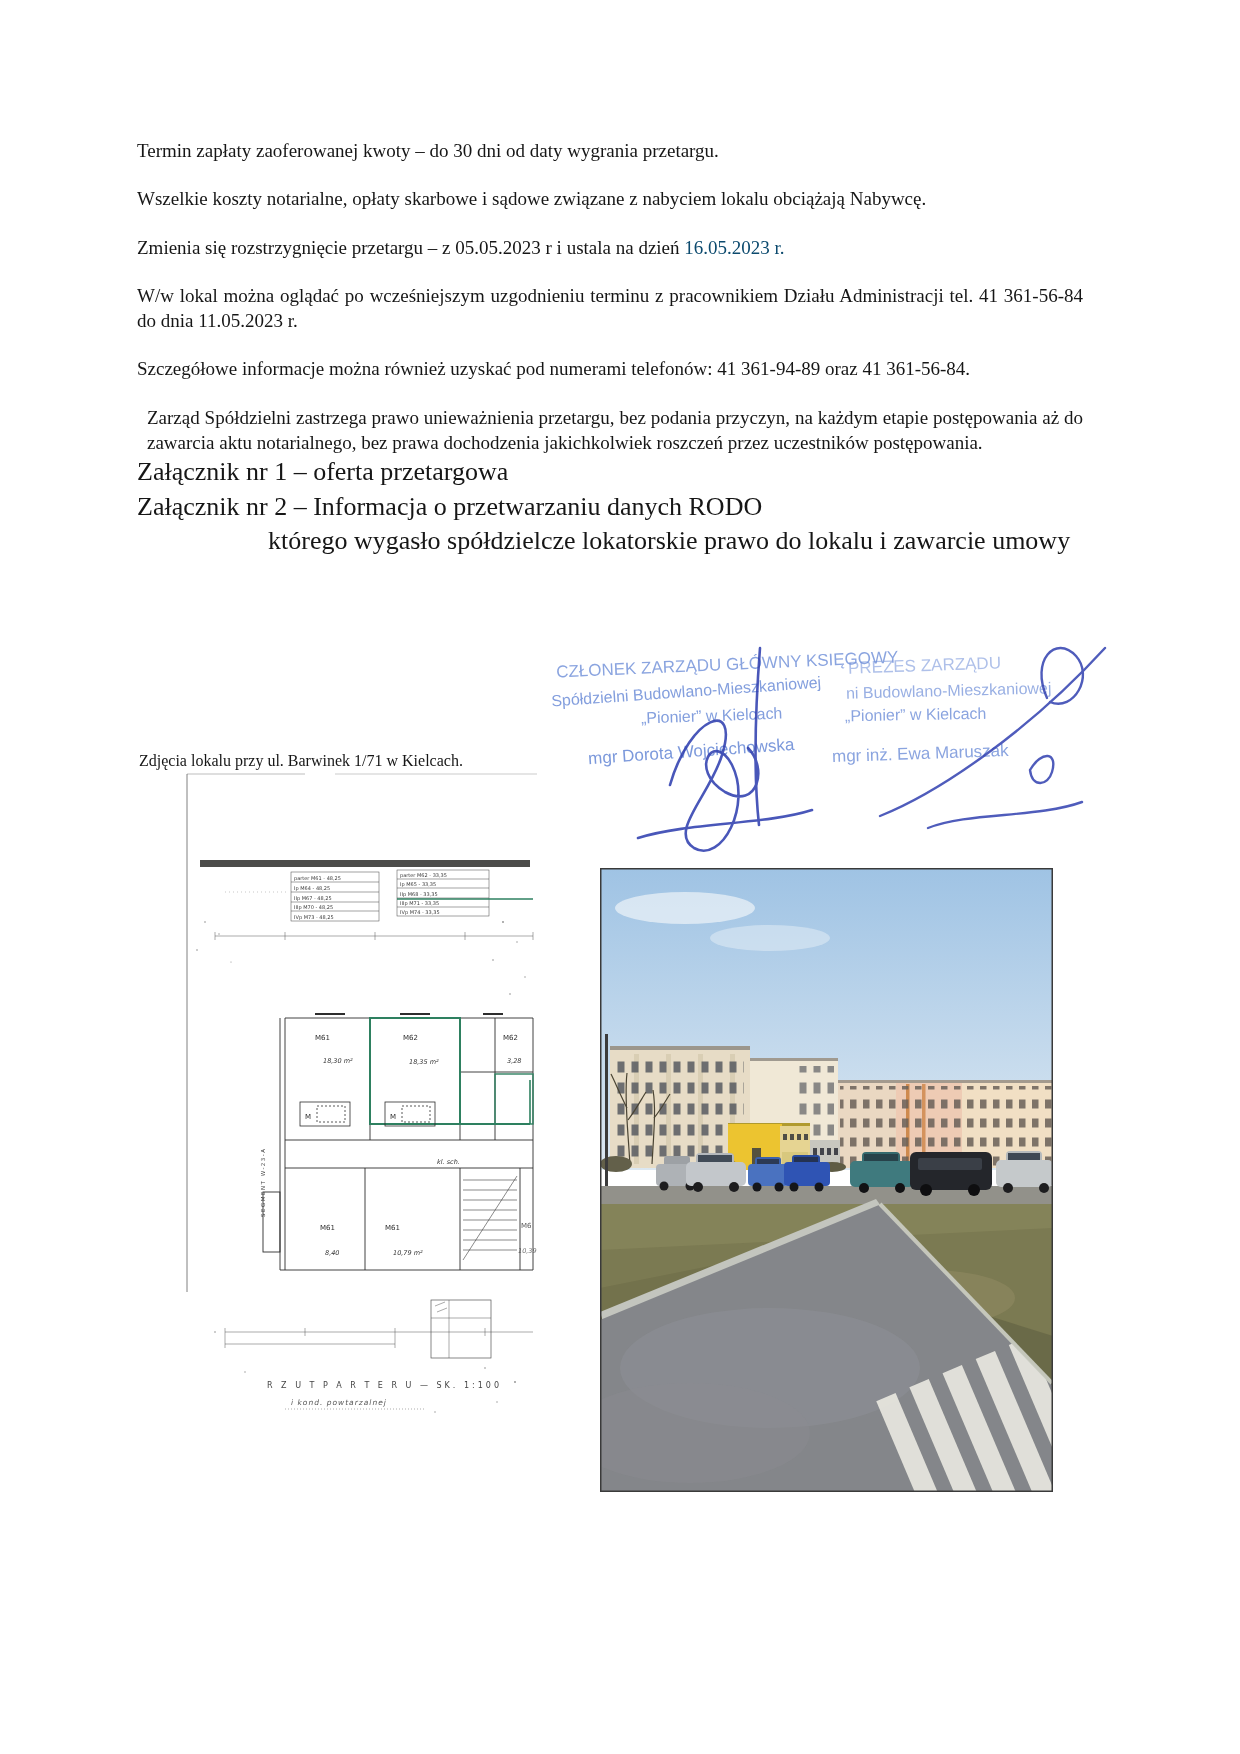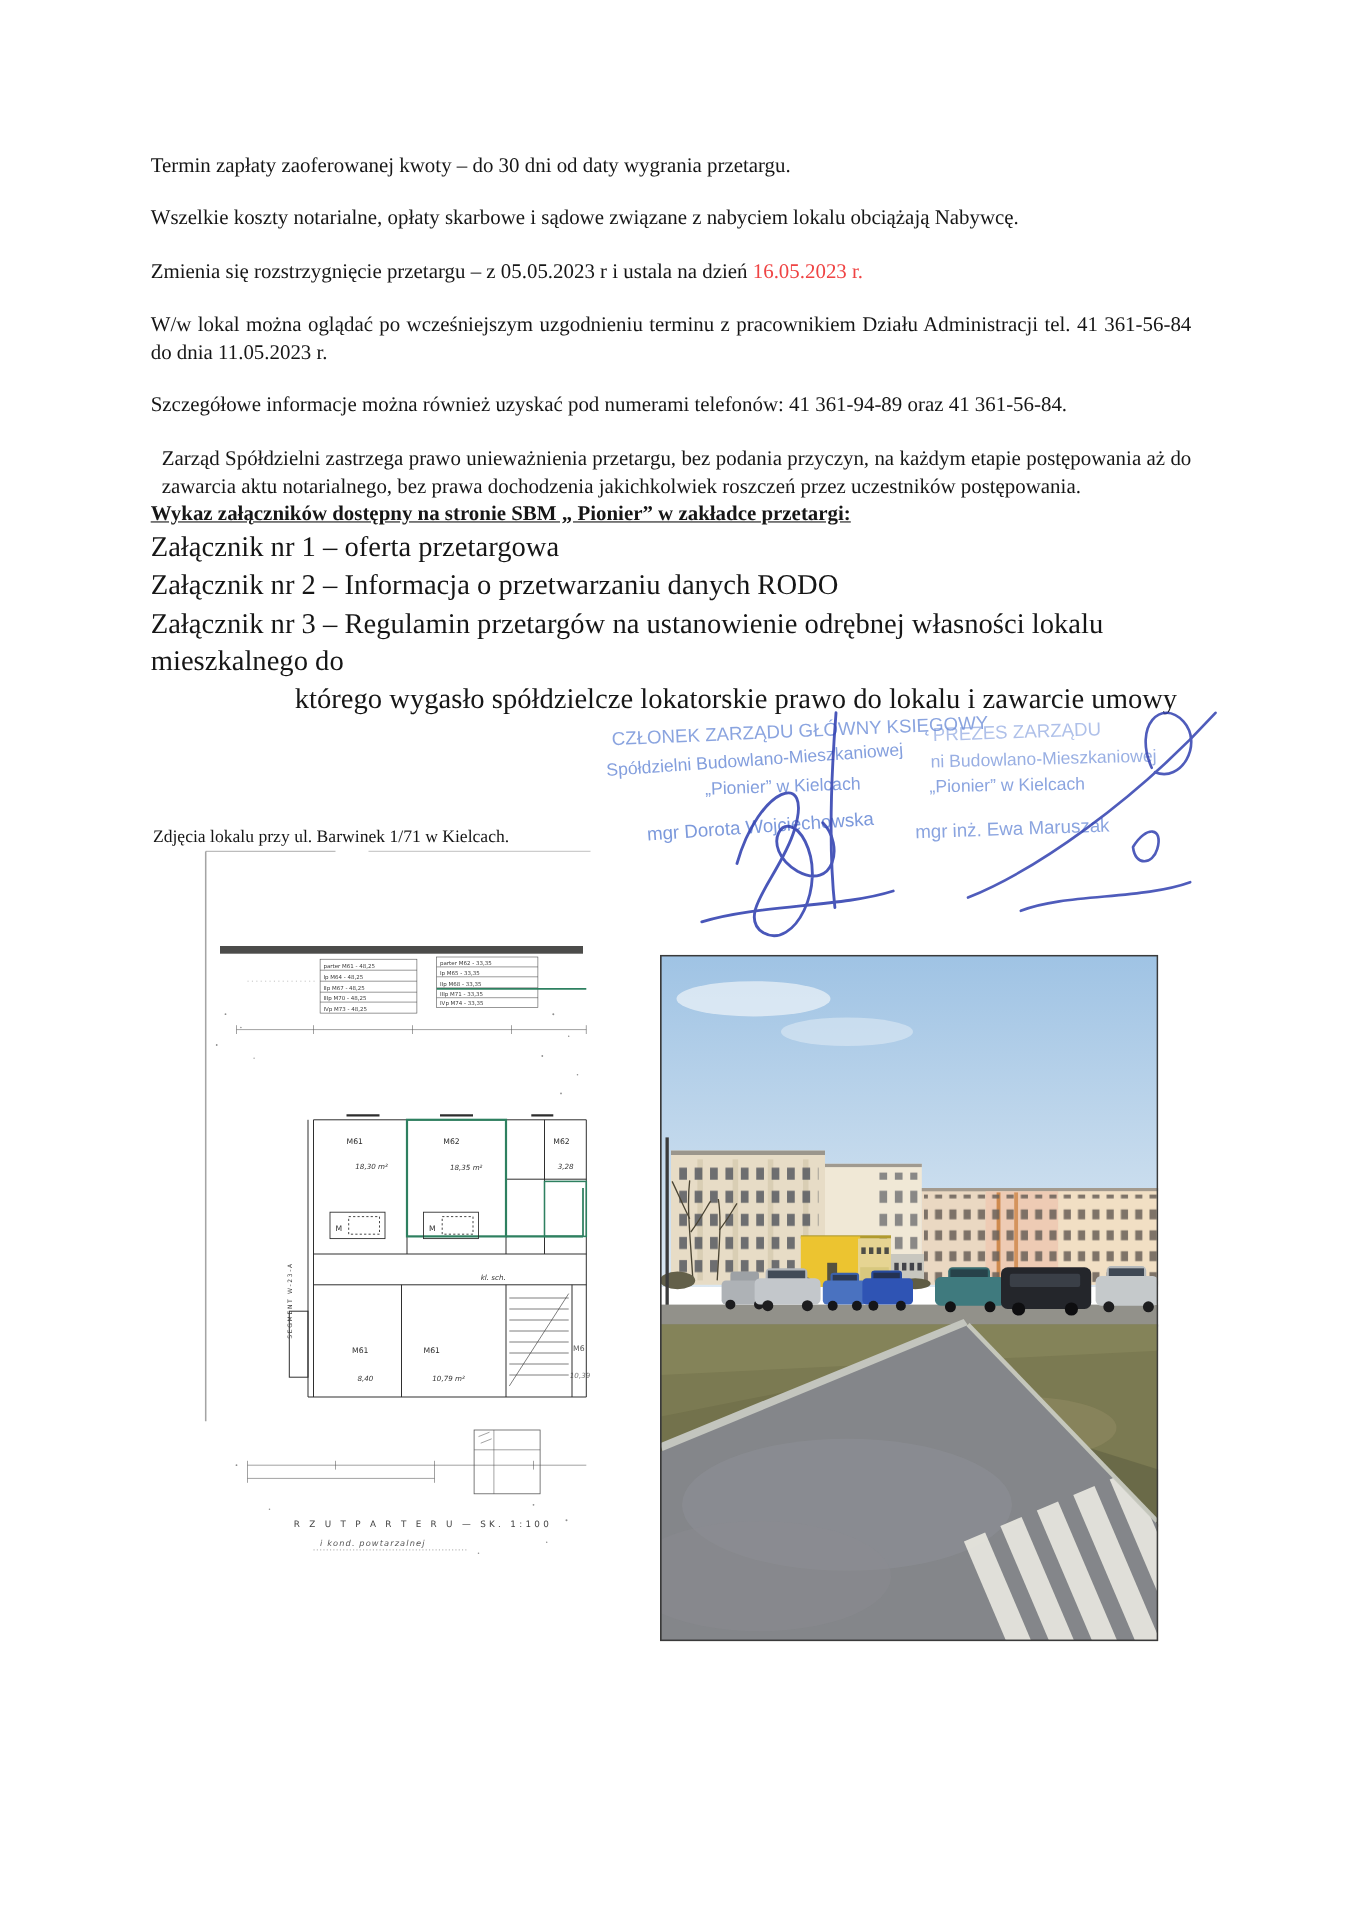--- a/index.html
+++ b/index.html
@@ -4,21 +4,21 @@
 <style>
   html,body{margin:0;padding:0;background:#e8e8e8;}
   .page{
     position:relative;width:1240px;height:1754px;background:#ffffff;margin:0 auto;
     overflow:hidden;font-family:"Liberation Serif",serif;color:#161616;
   }
   
   .textcol{position:absolute;left:137px;top:138px;width:946px;}
   .textcol p{margin:0 0 23px 0;font-size:19px;line-height:1.33;text-align:justify;}
   .textcol p.single{text-align:left;}
-  .red{color:#ef4444;margin-top:20px;}
+  .red{color:#0c4a6e;margin-top:20px;}
   .att-heading{font-weight:bold;text-decoration:underline;font-size:19px;line-height:1.33;margin:0;}
   .att-item{font-size:26px;line-height:1.33;margin:0;}
   .att-cont{margin-left:131px;}
   .photos-caption{position:absolute;left:139px;top:752px;font-size:16px;}
   
   .stampline{
     position:absolute;font-family:"Liberation Sans",sans-serif;color:#6e8ed8;
     white-space:nowrap;font-weight:500;
   }
   .sig-svg{position:absolute;left:560px;top:620px;z-index:6;pointer-events:none;}
@@ -38,24 +38,22 @@
 
 <div class="page">
 
   <div class="textcol">
     <p class="single">Termin zapłaty zaoferowanej kwoty – do 30 dni od daty wygrania przetargu.</p>
     <p>Wszelkie koszty notarialne, opłaty skarbowe i sądowe związane z nabyciem lokalu obciążają Nabywcę.</p>
     <p class="single"><span>Zmienia się rozstrzygnięcie przetargu – z 05.05.2023 r i ustala na dzień </span><span class="red">16.05.2023 r.</span></p>
     <p>W/w lokal można oglądać po wcześniejszym uzgodnieniu terminu z pracownikiem Działu Administracji tel. 41 361-56-84 do dnia 11.05.2023 r.</p>
     <p>Szczegółowe informacje można również uzyskać pod numerami telefonów: 41 361-94-89 oraz 41 361-56-84.</p>
     <p style="margin-bottom:0;margin-left:10px;">Zarząd Spółdzielni zastrzega prawo unieważnienia przetargu, bez podania przyczyn, na każdym etapie postępowania aż do zawarcia aktu notarialnego, bez prawa dochodzenia jakichkolwiek roszczeń przez uczestników postępowania.</p>
-    <div class="att-heading">Wykaz załączników dostępny na stronie SBM „ Pionier” w zakładce przetargi:</div>
     <div class="att-item">Załącznik nr 1 – oferta przetargowa</div>
     <div class="att-item">Załącznik nr 2 – Informacja o przetwarzaniu danych RODO</div>
-    <div class="att-item">Załącznik nr 3 – Regulamin przetargów na ustanowienie odrębnej własności lokalu mieszkalnego do</div>
     <div class="att-item att-cont">którego wygasło spółdzielcze lokatorskie prawo do lokalu i zawarcie umowy</div>
   </div>
 
   <div class="photos-caption">Zdjęcia lokalu przy ul. Barwinek 1/71 w Kielcach.</div>
 
   <div class="stampline" style="left:556px;top:655px;font-size:17px;opacity:.8;transform:rotate(-2.5deg);">CZŁONEK ZARZĄDU  GŁÓWNY KSIĘGOWY</div>
   <div class="stampline" style="left:551px;top:683px;font-size:16px;opacity:.85;transform:rotate(-4deg);">Spółdzielni Budowlano-Mieszkaniowej</div>
   <div class="stampline" style="left:641px;top:707px;font-size:16px;opacity:.85;transform:rotate(-2deg);">„Pionier” w Kielcach</div>
   <div class="stampline" style="left:588px;top:742px;font-size:17px;opacity:.9;transform:rotate(-4deg);">mgr Dorota Wojciechowska</div>
 

